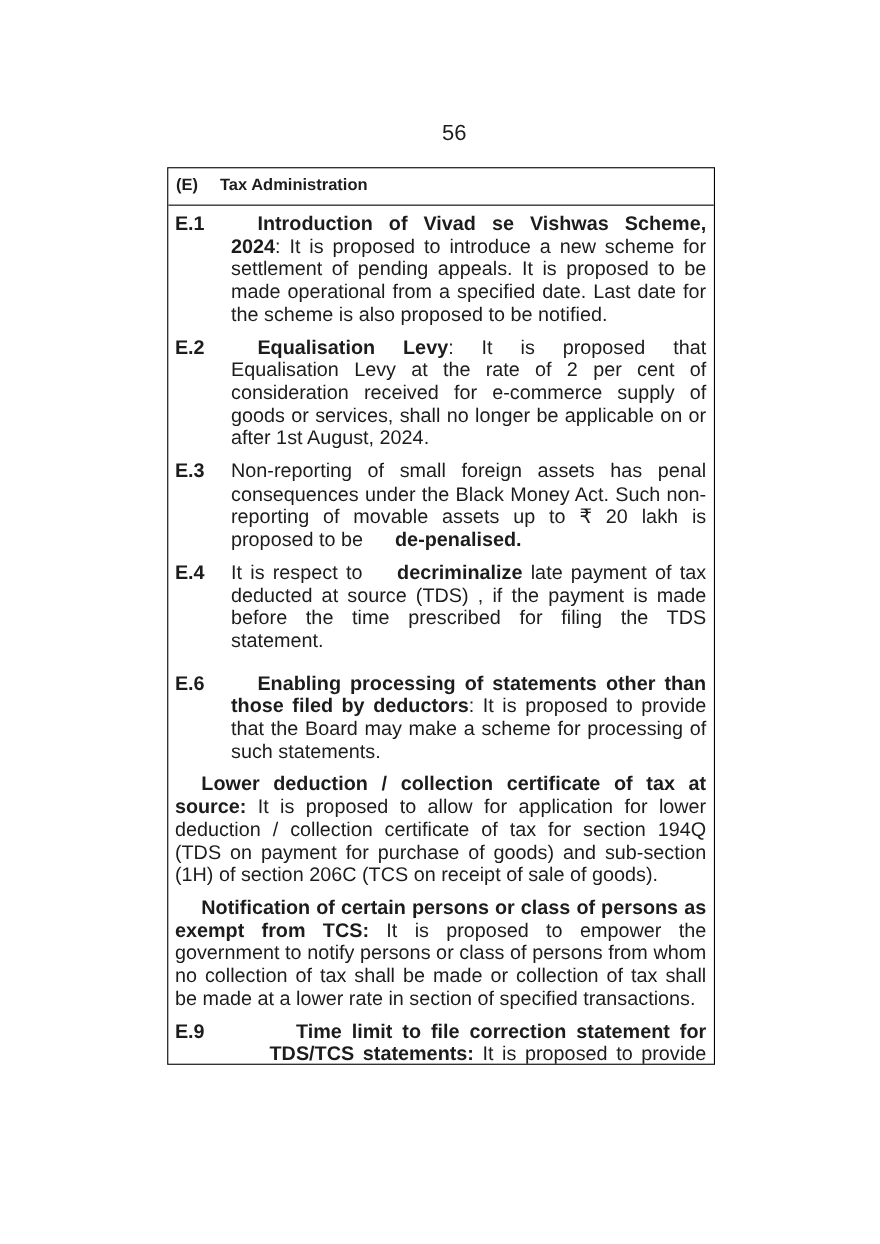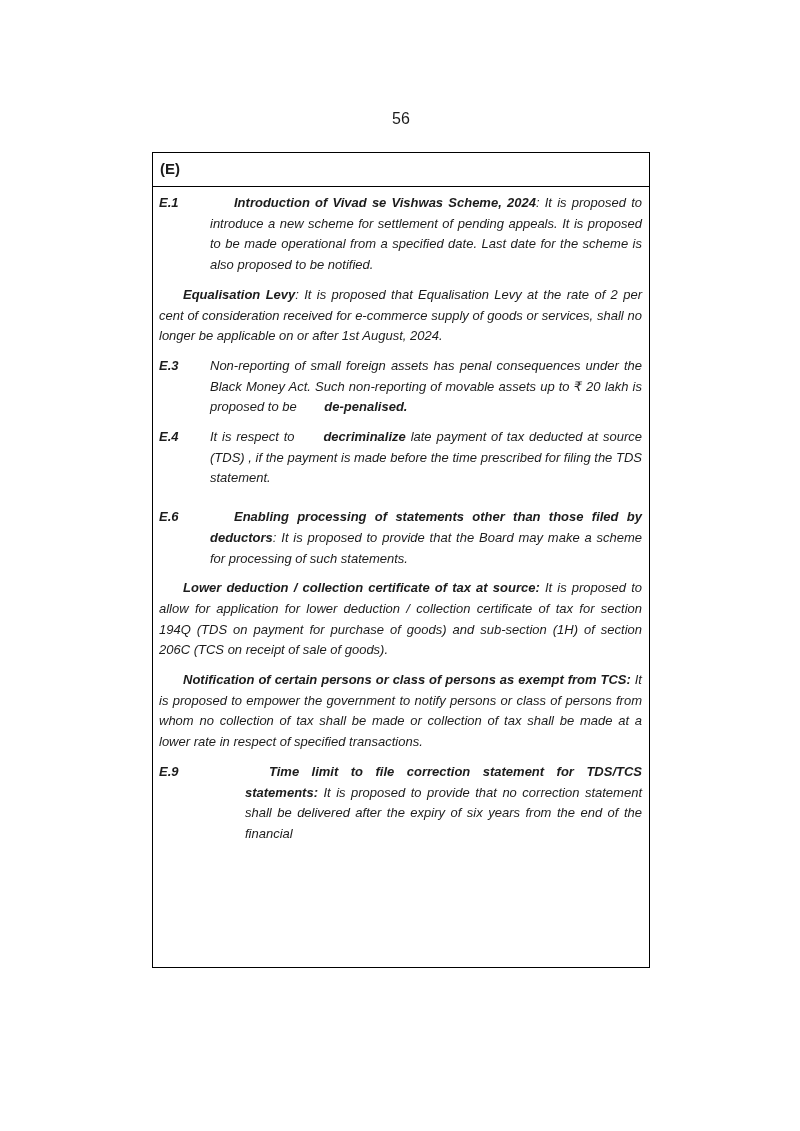--- a/index.html
+++ b/index.html
@@ -7,24 +7,24 @@
   body {
     width: 800px;
     height: 1131px;
     position: relative;
     font-family: "Liberation Sans", "DejaVu Sans", sans-serif;
     color: #1c1c1c;
   }
   .page-number {
     position: absolute;
     top: 110px;
-    left: 152px;
+    left: 164px;
     width: 498px;
     text-align: center;
-    font-size: 16px;
+    font-size: 20px;
     color: #1c1c1c;
   }
   .doc-table {
     position: absolute;
     top: 152px;
     left: 152px;
     width: 498px;
     height: 816px;
     border: 1.5px solid #000000;
     overflow: hidden;
@@ -40,23 +40,22 @@
     font-weight: bold;
   }
   .sec-id { width: 40px; flex: none; }
   .sec-title { flex: 1; }
   .doc-table-body {
     padding: 6px 7px 2px 6px;
   }
   .item {
     display: flex;
     margin-bottom: 9px;
-    font-size: 13px;
+    font-size: 18px;
     line-height: 20.7px;
-    font-style: italic;
   }
   .item:last-child { margin-bottom: 0; gap: 35px; }
   .item-label {
     width: 51px;
     flex: none;
     font-weight: bold;
   }
   .item-text {
     flex: 1;
     text-align: justify;
@@ -64,47 +63,49 @@
   .b { font-weight: bold; margin-left: 24px; }
 </style>
 </head>
 <body>
 
 <div class="page-number">56</div>
 
 <div class="doc-table">
   <div class="doc-table-header">
     <span class="sec-id">(E)</span>
+    <span class="sec-title">Tax Administration</span>
   </div>
   <div class="doc-table-body" id="items-container">
       <div class="item">
         <div class="item-label">E.1</div>
         <div class="item-text"><span class="b">Introduction of Vivad se Vishwas Scheme, 2024</span><span>:  It is proposed to introduce a new scheme for settlement of pending appeals. It is proposed to be made operational from a specified date.  Last date for the scheme is also proposed to be notified.</span></div>
       </div>
       <div class="item">
+        <div class="item-label">E.2</div>
         <div class="item-text"><span class="b">Equalisation Levy</span><span>: It is proposed that Equalisation Levy at the rate of 2 per cent of consideration received for e-commerce supply of goods or services, shall no longer be applicable on or after 1st August, 2024.</span></div>
       </div>
       <div class="item">
         <div class="item-label">E.3</div>
         <div class="item-text"><span>Non-reporting of small foreign assets has penal consequences under the Black Money Act. Such non-reporting of movable assets up to ₹ 20 lakh is proposed to be </span><span class="b">de-penalised.</span></div>
       </div>
       <div class="item">
         <div class="item-label">E.4</div>
         <div class="item-text"><span>It is respect to </span><span class="b">decriminalize</span><span> late payment of tax deducted at source (TDS) , if the payment is made before the time prescribed for filing the TDS statement.</span></div>
       </div>
       <div class="item">
       </div>
       <div class="item">
         <div class="item-label">E.6</div>
         <div class="item-text"><span class="b">Enabling processing of statements other than those filed by deductors</span><span>: It is proposed to provide that the Board may make a scheme for processing of such statements.</span></div>
       </div>
       <div class="item">
         <div class="item-text"><span class="b">Lower deduction / collection certificate of tax at source:</span><span>  It is proposed to allow for application for lower deduction / collection certificate of tax for section 194Q (TDS on payment for purchase of goods) and sub-section (1H) of section 206C (TCS on receipt of sale of goods).</span></div>
       </div>
       <div class="item">
-        <div class="item-text"><span class="b">Notification of certain persons or class of persons as exempt from TCS:</span><span> It is proposed to empower the government to notify persons or class of persons from whom no collection of tax shall be made or collection of tax shall be made at a lower rate in respect of specified transactions.</span></div>
+        <div class="item-text"><span class="b">Notification of certain persons or class of persons as exempt from TCS:</span><span> It is proposed to empower the government to notify persons or class of persons from whom no collection of tax shall be made or collection of tax shall be made at a lower rate in section of specified transactions.</span></div>
       </div>
       <div class="item">
         <div class="item-label">E.9</div>
         <div class="item-text"><span class="b">Time limit to file correction statement for TDS/TCS statements:</span><span> It is proposed to provide that no correction statement shall be delivered after the expiry of six years from the end of the financial</span></div>
       </div>
     </div>
 </div>
 
 </body></html>

